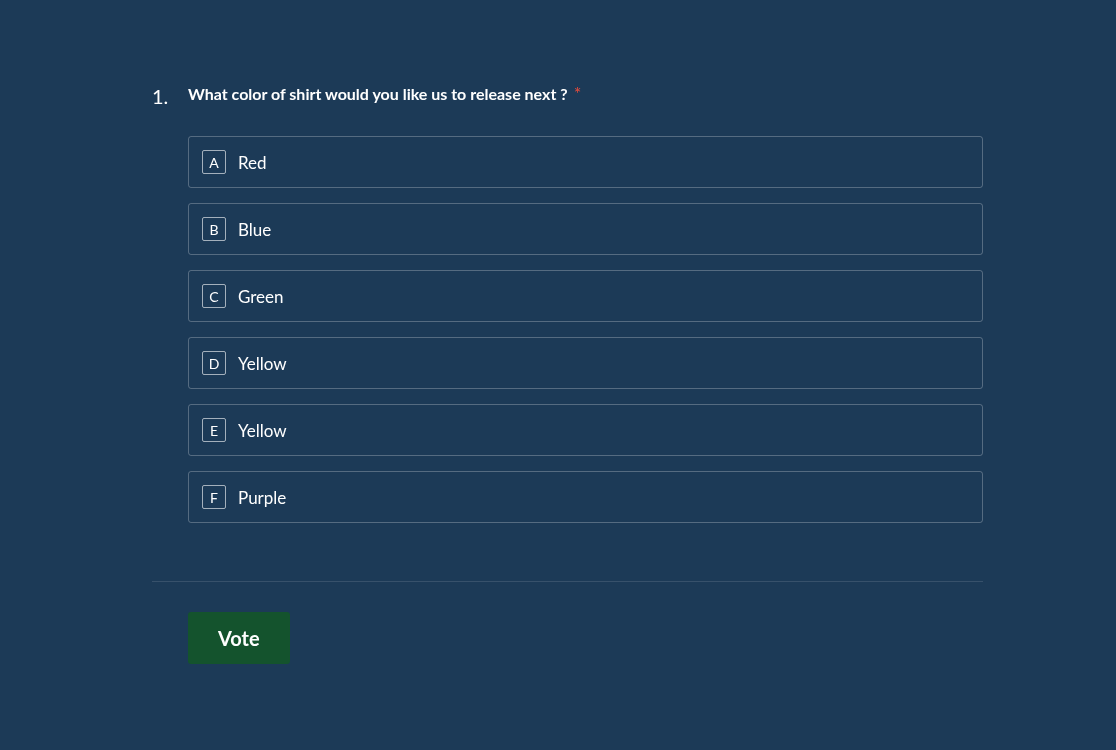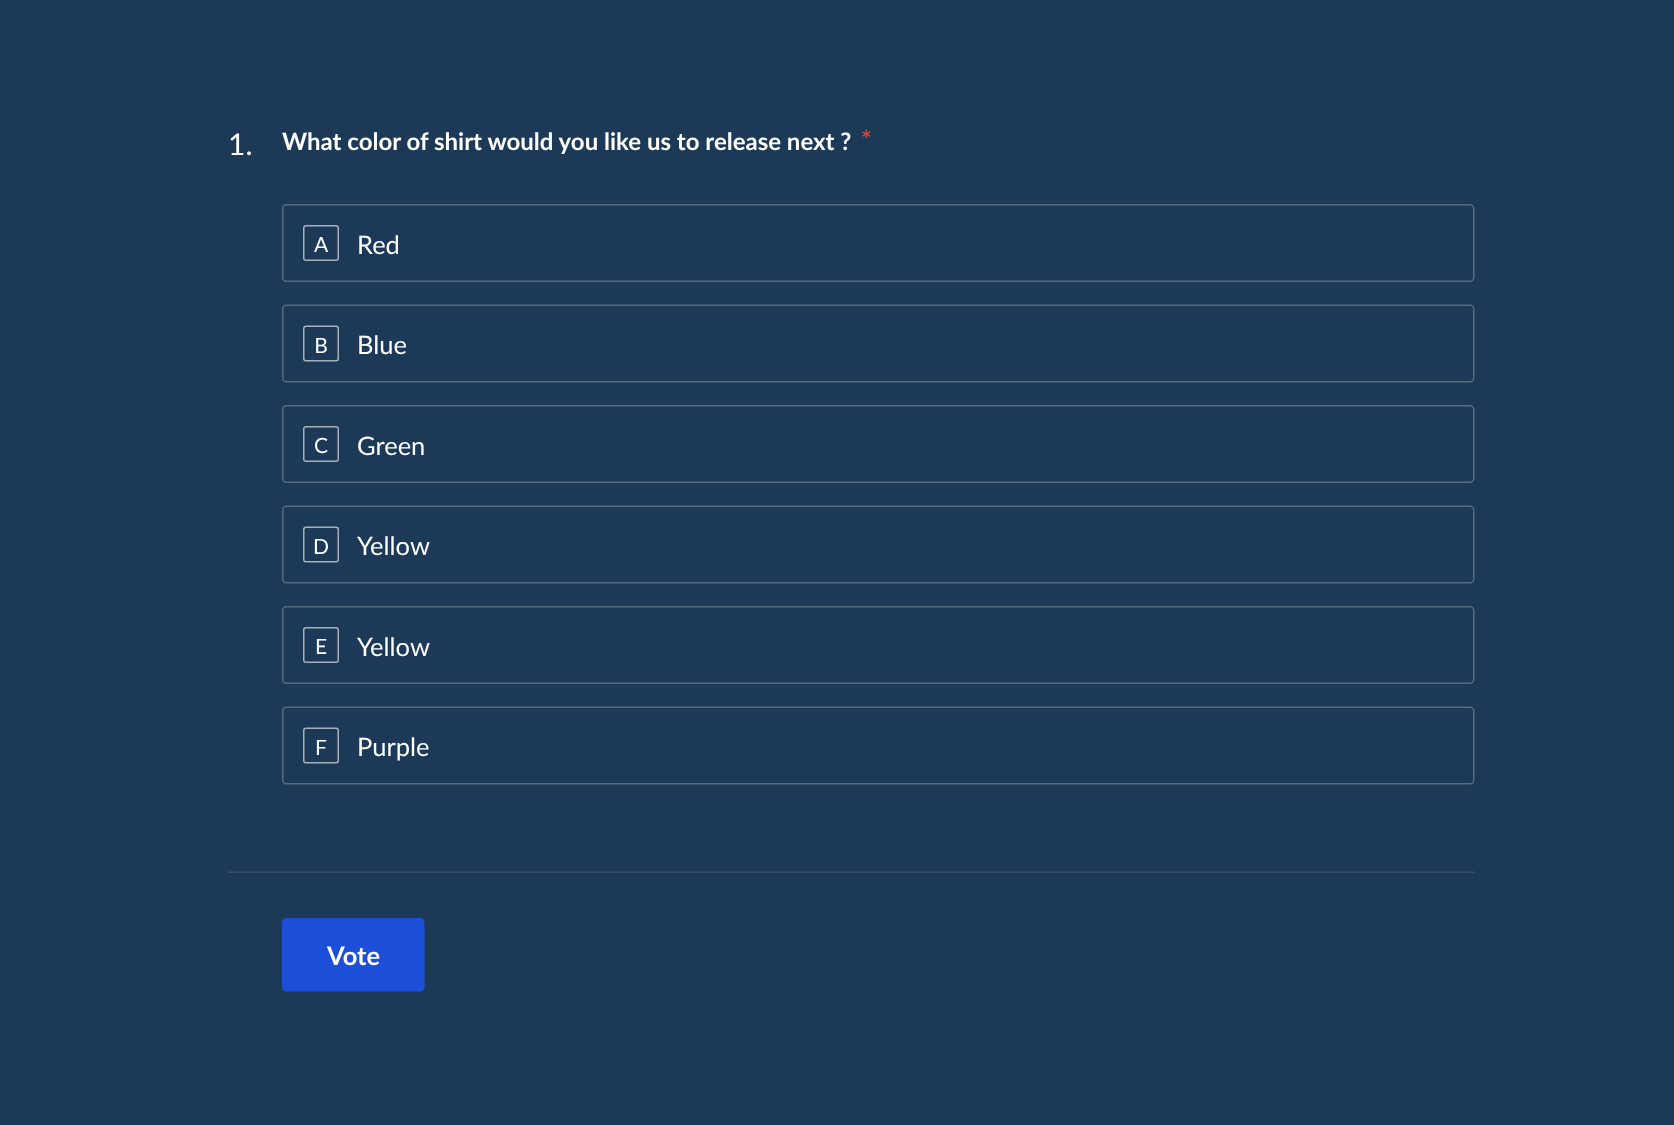--- a/index.html
+++ b/index.html
@@ -82,26 +82,26 @@
     }
     .divider {
       margin-left: 0px;
       border: none;
       border-top: 1px solid rgba(255, 255, 255, 0.12);
       margin-top: 58px;
       margin-bottom: 30px;
     }
     .vote-button {
       margin-left: 36px;
-      background-color: #1d4ed8;
+      background-color: #14532d;
       color: #ffffff;
       border: none;
       border-radius: 3px;
       padding: 14px 30px;
-      font-size: 17px;
+      font-size: 20px;
       font-weight: 700;
       cursor: pointer;
       font-family: inherit;
     }
   </style>
 </head>
 <body>
 
 <div class="container">
   <div class="question-row">

